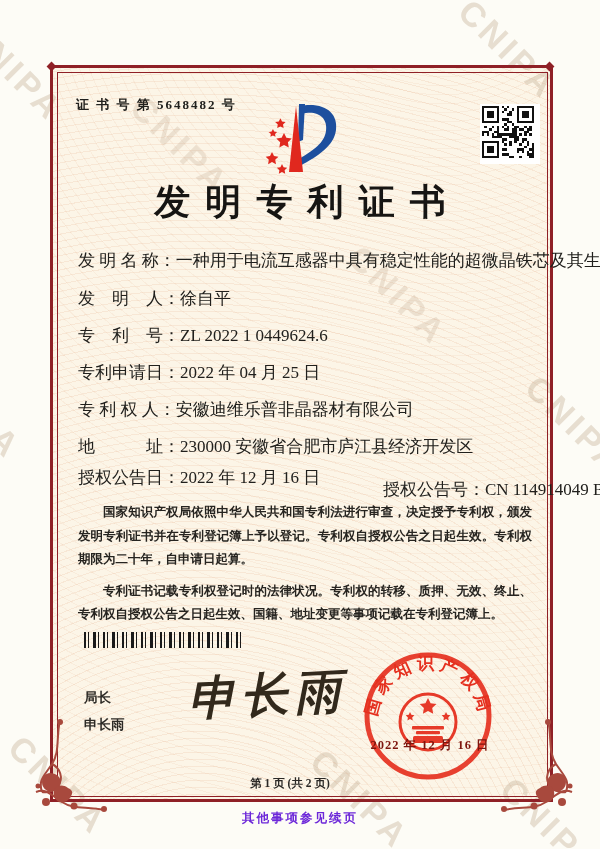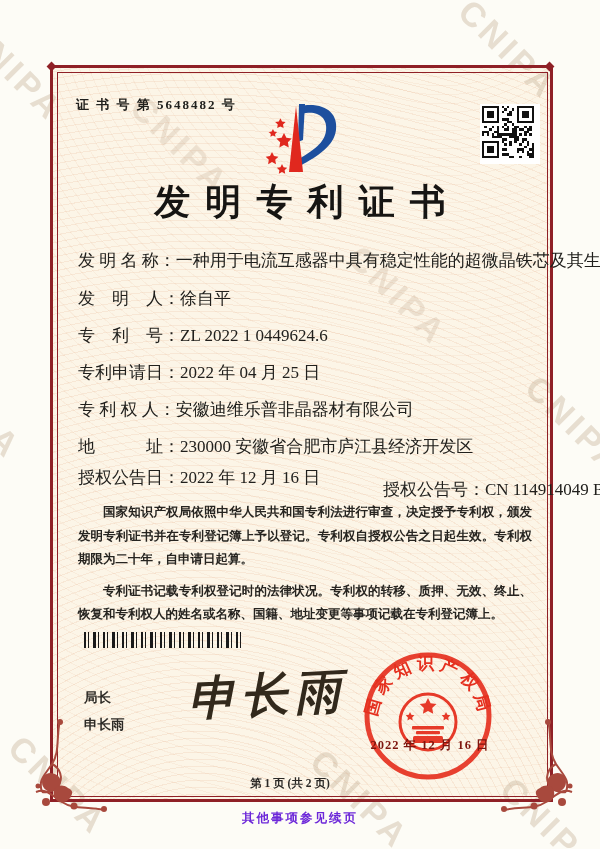--- a/index.html
+++ b/index.html
@@ -294,21 +294,21 @@
     <span class="pairwrap">
       <span class="flabel">授权公告日：</span><span class="fvalue">2022 年 12 月 16 日</span>
       <span class="pair2">
         <span class="flabel">授权公告号：</span><span class="fvalue">CN 114914049 B</span>
       </span>
     </span>
   </div>
 
   <div class="paras">
     <p>国家知识产权局依照中华人民共和国专利法进行审查，决定授予专利权，颁发发明专利证书并在专利登记簿上予以登记。专利权自授权公告之日起生效。专利权期限为二十年，自申请日起算。</p>
-    <p>专利证书记载专利权登记时的法律状况。专利权的转移、质押、无效、终止、恢复和专利权人的姓名或名称、国籍、地址变更等事项记载在专利登记簿上。</p>
+    <p>专利证书记载专利权登记时的法律状况。专利权的转移、质押、无效、终止、专利权自授权公告之日起生效、国籍、地址变更等事项记载在专利登记簿上。</p>
   </div>
 
   <div class="barcode"></div>
 
   <div class="signer">
     <div>局长</div>
     <div>申长雨</div>
   </div>
   <div class="signature">申长雨</div>
 

